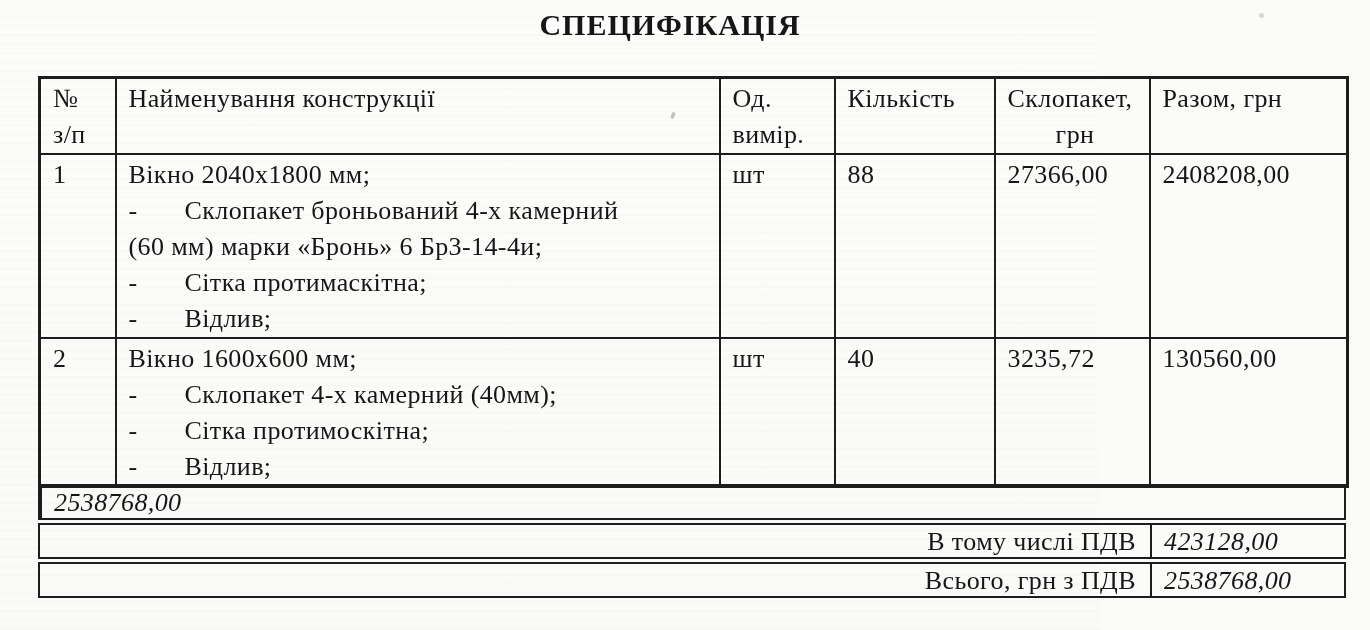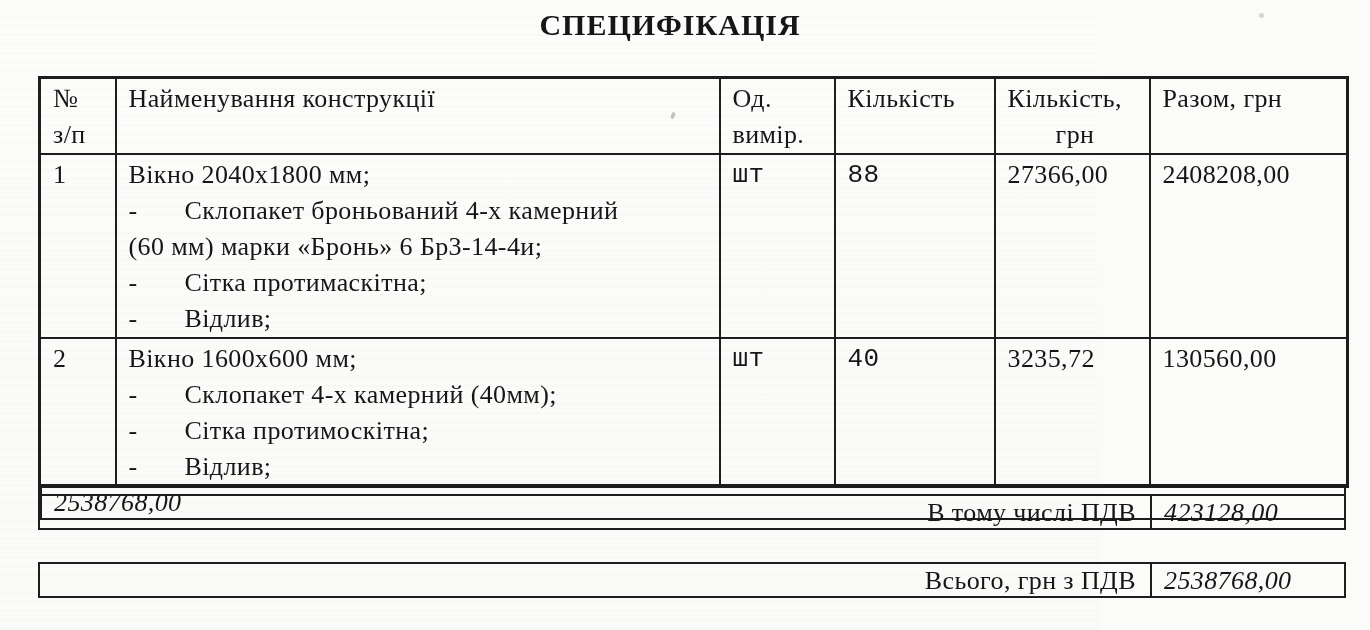--- a/index.html
+++ b/index.html
@@ -46,21 +46,21 @@
     letter-spacing: 0.4px;
     text-align: left;
     padding: 2px 6px 0 12px;
   }
   tr.header-row { height: 74px; }
   tr.row-1 { height: 181px; }
   tr.row-2 { height: 144px; }
   th .center-line { text-align: center; }
   td.c-num { padding-left: 16px; }
   td.c-name { padding-left: 18px; padding-right: 4px; }
-  td.c-unit, td.c-qty { text-align: center; padding-left: 4px; font-family: Liberation Mono, monospace; }
+  td.c-unit, td.c-qty { text-align: center; padding-left: 4px; }
   td.c-price { padding-left: 10px; }
   td.c-total { padding-left: 12px; margin-top: 18px; }
   .bullet {
     display: inline-block;
     width: 56px;
   }
   .total-bar {
     position: absolute;
     left: 38px;
     width: 1308px;
@@ -78,21 +78,21 @@
     padding-top: 1px;
   }
   .total-bar .total-value {
     width: 194px;
     border-left: 2px solid #1d1d1d;
     padding-left: 12px;
     padding-top: 1px;
     font-style: italic;
   }
   .bar-1 { top: 484px; }
-  .bar-2 { top: 494px; }
+  .bar-2 { top: 523px; }
   .bar-3 { top: 562px; }
   .artifact-1 {
     position: absolute;
     left: 671px; top: 112px;
     width: 4px; height: 7px;
     background: rgba(90,90,90,0.35);
     border-radius: 50%;
     transform: rotate(18deg);
   }
   .artifact-2 {
@@ -125,21 +125,21 @@
           <div>№</div>
           <div>з/п</div>
         </th>
         <th>Найменування конструкції</th>
         <th>
           <div>Од.</div>
           <div>вимір.</div>
         </th>
         <th>Кількість</th>
         <th>
-          <div>Кількість,</div>
+          <div>Склопакет,</div>
           <div class="center-line">грн</div>
         </th>
         <th>Разом, грн</th>
       </tr>
     </thead>
     <tbody>
       <tr class="row-1">
         <td class="c-num">1</td>
         <td class="c-name">
           <div class="line"><span>Вікно 2040х1800 мм;</span></div>

